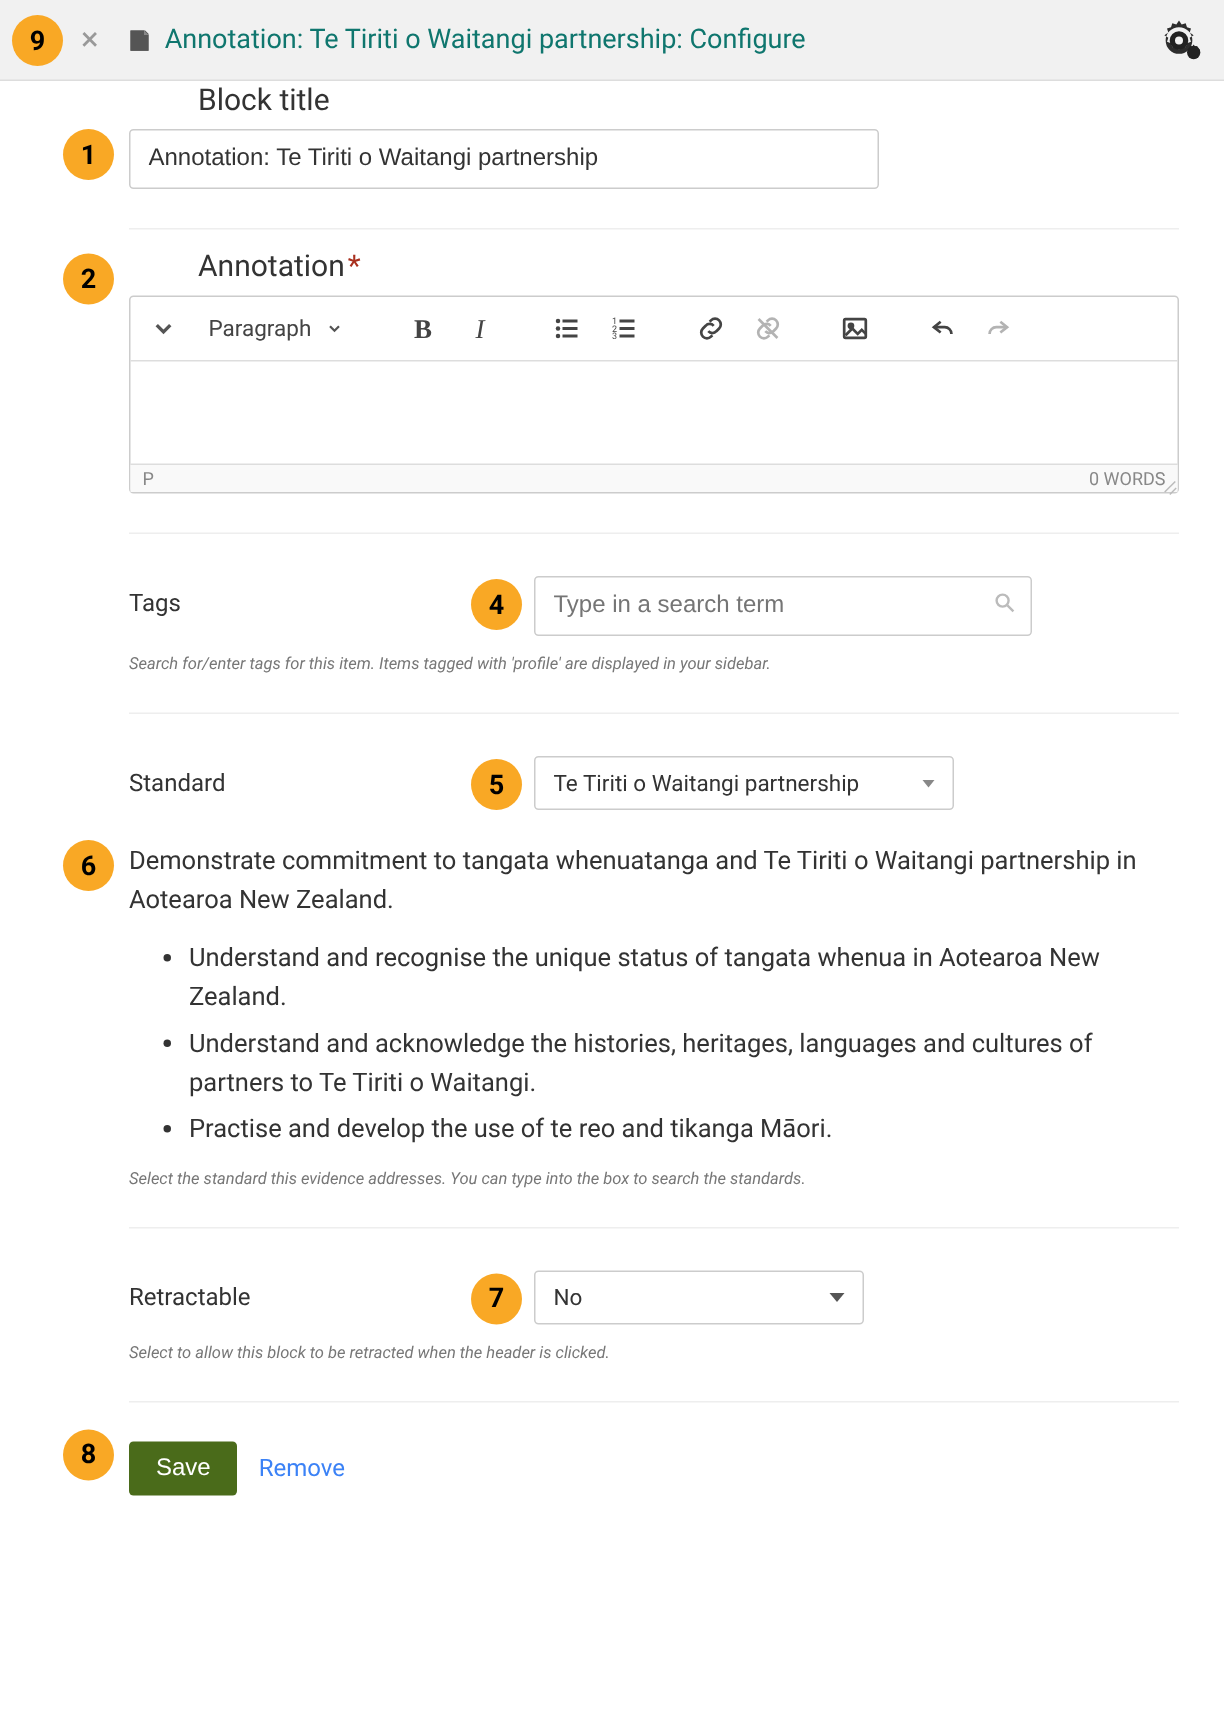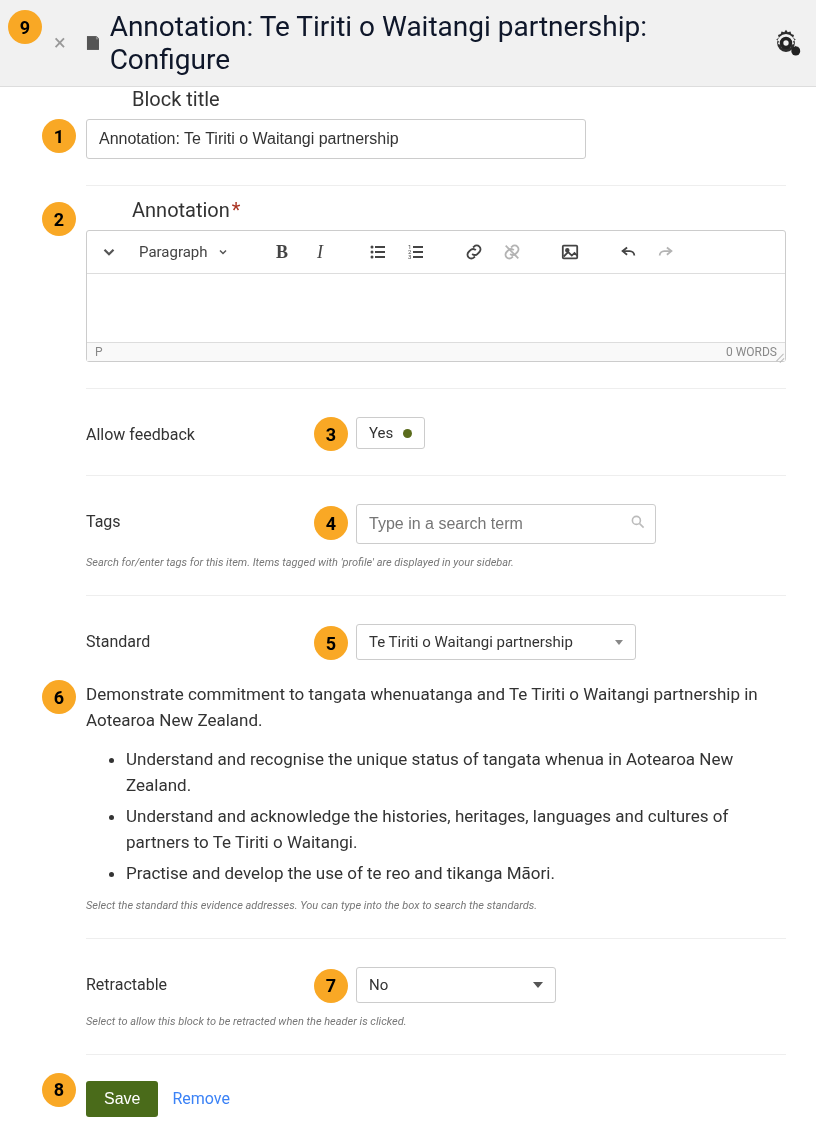--- a/index.html
+++ b/index.html
@@ -27,22 +27,22 @@
     cursor: pointer;
     line-height: 1;
   }
   .header-note-icon {
     width: 18px;
     height: 20px;
     margin-right: 8px;
     color: #444;
   }
   .header-title {
-    font-size: 28px;
-    color: #0f172a;
+    font-size: 18px;
+    color: #0f766e;
     font-weight: 400;
   }
   .gear-area {
     margin-left: auto;
     display: flex;
     align-items: center;
     color: #333;
   }
   .gear-svg { width: 32px; height: 32px; }
   .content {
@@ -160,21 +160,21 @@
     cursor: pointer;
   }
   .dot {
     width: 9px; height: 9px;
     border-radius: 50%;
     background: #5a6b1c;
     margin-left: 10px;
   }
   .search-input-wrap {
     position: relative;
-    width: 300px;
+    width: 332px;
   }
   .search-input {
     width: 100%;
     padding: 10px 36px 10px 12px;
     border: 1px solid #ccc;
     border-radius: 3px;
     font-size: 16px;
   }
   .search-ico {
     position: absolute;
@@ -194,21 +194,21 @@
     display: flex;
     align-items: center;
     justify-content: space-between;
     border: 1px solid #ccc;
     border-radius: 3px;
     padding: 8px 12px;
     width: 280px;
     font-size: 15px;
     cursor: pointer;
   }
-  .select-box.wide { width: 200px; }
+  .select-box.wide { width: 220px; }
   .triangle-down {
     width: 0; height: 0;
     border-left: 5px solid transparent;
     border-right: 5px solid transparent;
     border-top: 6px solid #555;
   }
   .triangle-small {
     width: 0; height: 0;
     border-left: 4px solid transparent;
     border-right: 4px solid transparent;
@@ -371,32 +371,20 @@
       </div>
       <div class="editor-body"></div>
       <div class="editor-status">
         <span>P</span>
         <span>0 WORDS</span>
         <span class="resize-handle"></span>
       </div>
     </div>
   </div>
 
-  <div class="section" style="position:relative;">
-    <div class="row">
-      <div class="label-col">Allow feedback</div>
-      <div style="position:relative;">
-        <div class="num-badge" style="left:-42px; top:0;">3</div>
-        <span class="toggle-yes">
-          <span>Yes</span>
-          <span class="dot"></span>
-        </span>
-      </div>
-    </div>
-  </div>
 
   <div class="section" style="position:relative;">
     <div class="row">
       <div class="label-col">Tags</div>
       <div style="position:relative;">
         <div class="num-badge" style="left:-42px; top:2px;">4</div>
         <div class="search-input-wrap">
           <input class="search-input" placeholder="Type in a search term" style="">
           <span class="search-ico">
             <svg width="16" height="16" viewBox="0 0 20 20" fill="none" stroke="#bbb" stroke-width="2">

